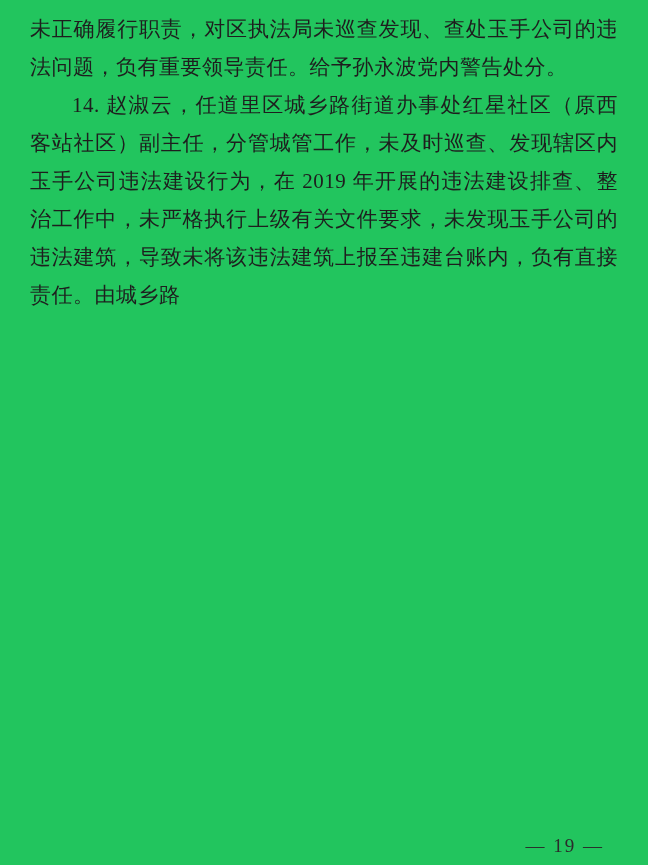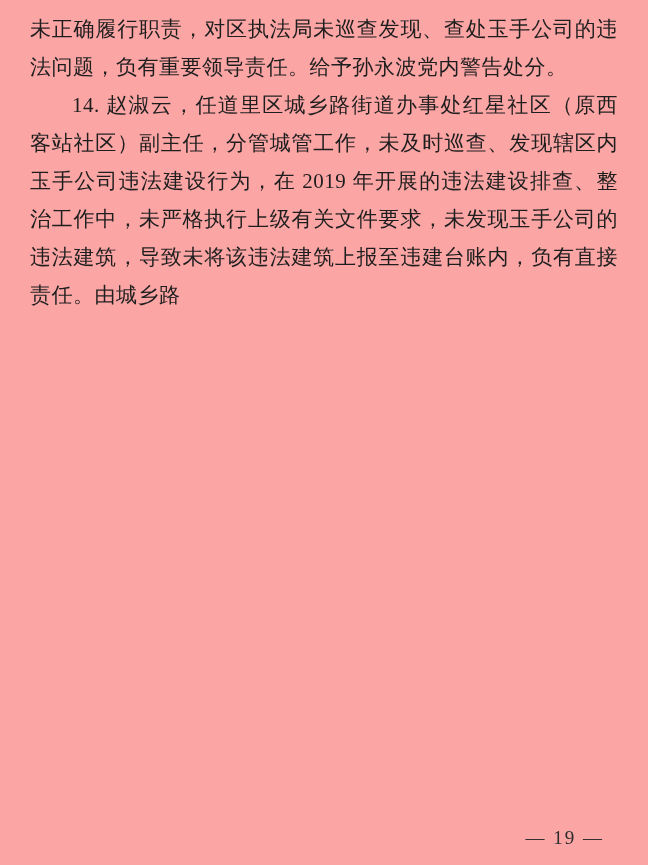--- a/index.html
+++ b/index.html
@@ -4,21 +4,21 @@
 <style>
   html, body {
     margin: 0;
     padding: 0;
     background: #ffffff;
   }
   .page {
     position: relative;
     width: 648px;
     height: 865px;
-    background: #fca5a5;
+    background: #22c55e;
     overflow: hidden;
     font-family: "Liberation Serif", "DejaVu Serif", serif;
   }
   .content {
     position: absolute;
     left: 30px;
     top: 10px;
     width: 588px;
     color: #1e1e1e;
     font-size: 21px;
@@ -30,21 +30,21 @@
   .content p {
     margin: 0;
     padding: 0;
   }
   .content p.indent {
     text-indent: 2em;
   }
   .page-number {
     position: absolute;
     right: 44px;
-    bottom: 16px;
+    bottom: 8px;
     font-size: 19px;
     color: #2b2b2b;
     letter-spacing: 2px;
     font-family: "Liberation Serif", "DejaVu Serif", serif;
   }
 </style>
 </head>
 <body>
 
 <div class="page">

